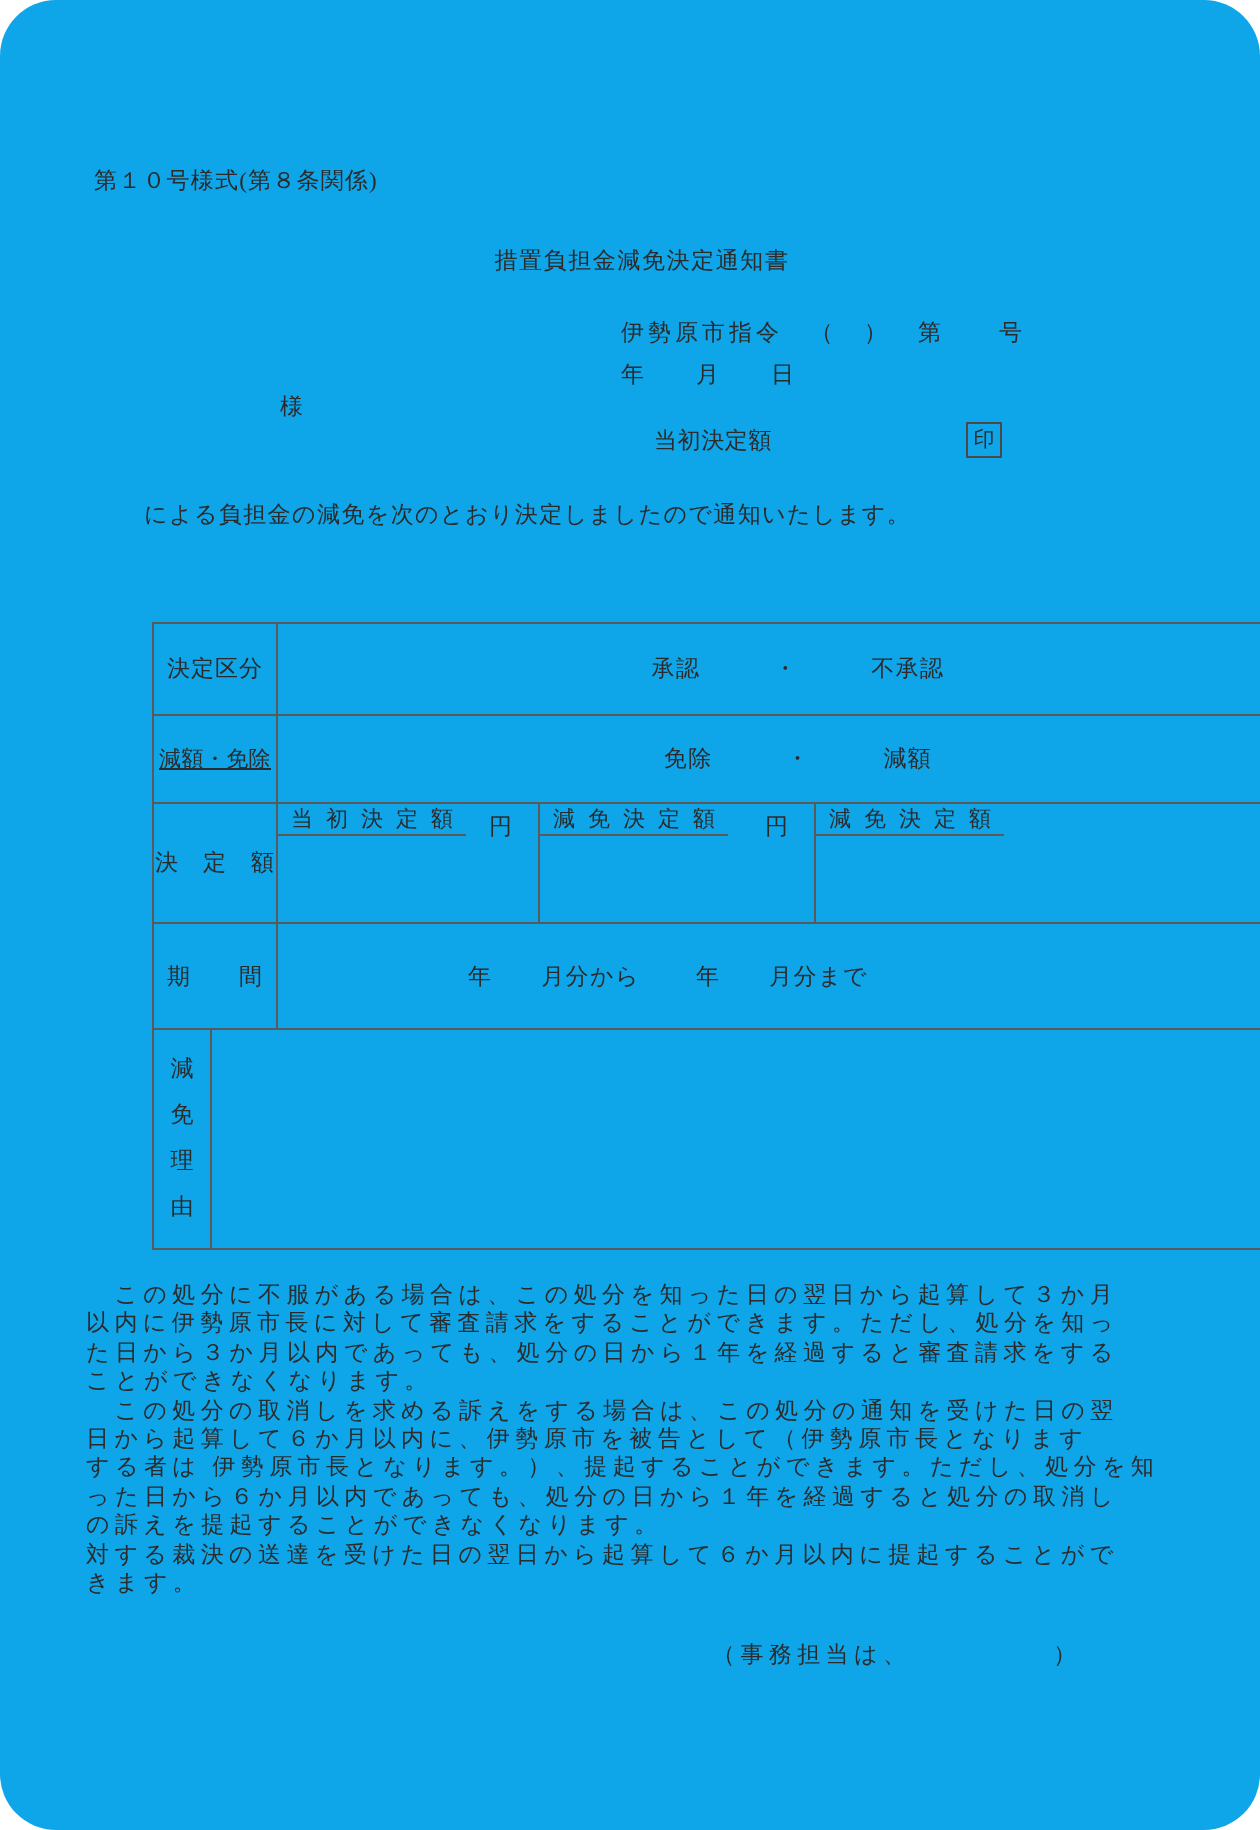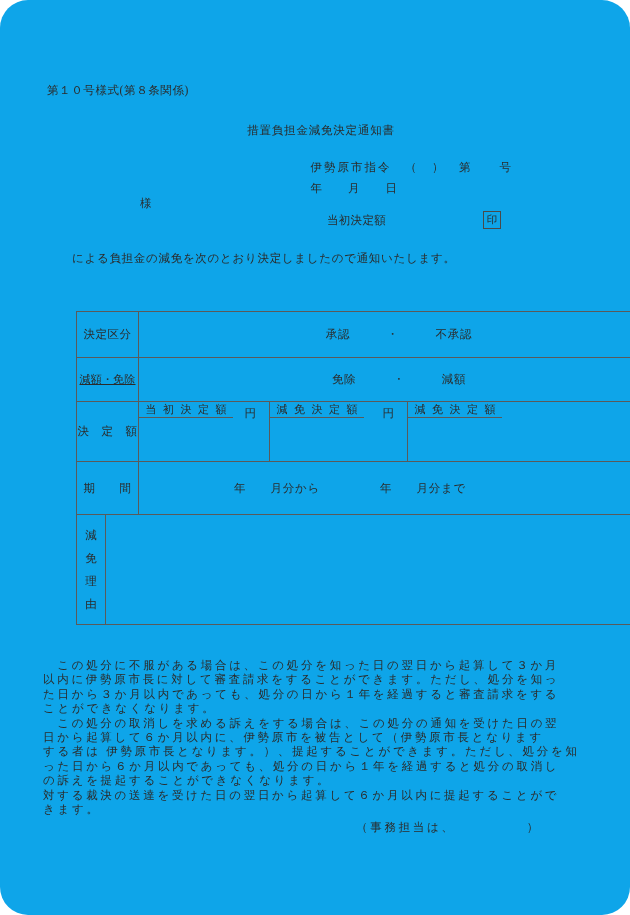--- a/index.html
+++ b/index.html
@@ -50,31 +50,31 @@
   .acol1{width:131px;border-right:1px solid #5a5a5a;}
   .acol2{width:138px;border-right:1px solid #5a5a5a;}
   .acol3{flex:1;}
   .acol-head{
     height:16px;box-sizing:border-box;border-bottom:1px solid #5a5a5a;
     display:flex;align-items:center;justify-content:center;
     font-size:11px;letter-spacing:6.5px;text-indent:6.5px;white-space:nowrap;
   }
   .acol-body{flex:1;text-align:right;padding:4px 13px 0 0;}
   .period-val{flex:1;display:flex;align-items:center;padding-left:95px;white-space:nowrap;letter-spacing:0.7px;}
-  .period-to{margin-left:60px;}
+  .period-to{margin-left:28px;}
   .reason-label{
     width:29px;box-sizing:border-box;border-right:1px solid #5a5a5a;
     display:flex;flex-direction:column;align-items:center;justify-content:center;
     flex:none;
   }
   .reason-char{line-height:23px;font-size:11.5px;}
   .reason-body{flex:1;}
 
   
-  .notes{left:43px;top:658px;width:522px;font-size:11.5px;line-height:14.4px;}
+  .notes{left:43px;top:641px;width:522px;font-size:11.5px;line-height:14.4px;}
   .note-line{letter-spacing:2.7px;white-space:nowrap;}
   .clerk{left:356px;top:820px;font-size:11.5px;letter-spacing:2.7px;white-space:nowrap;}
 </style>
 </head>
 <body>
 
 <div class="page">
 
   <div class="abs t form-number">第１０号様式(第８条関係)</div>
 

